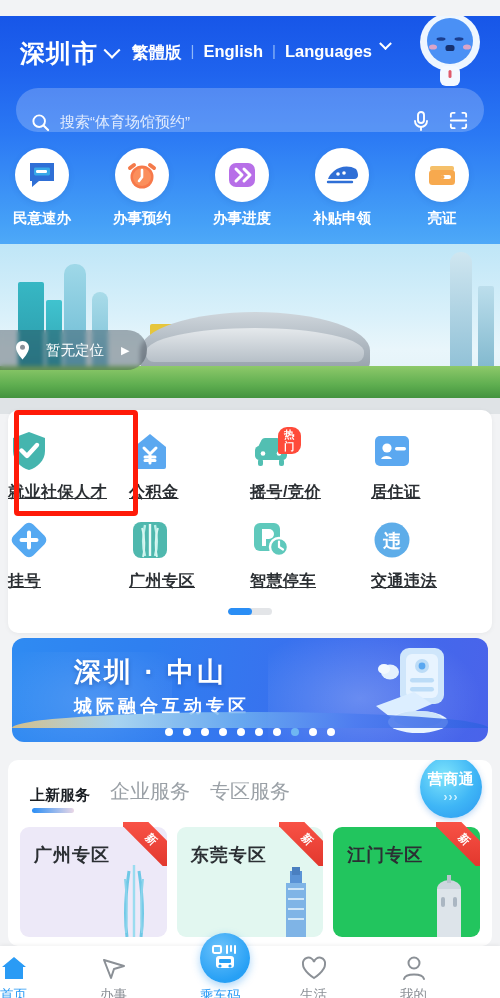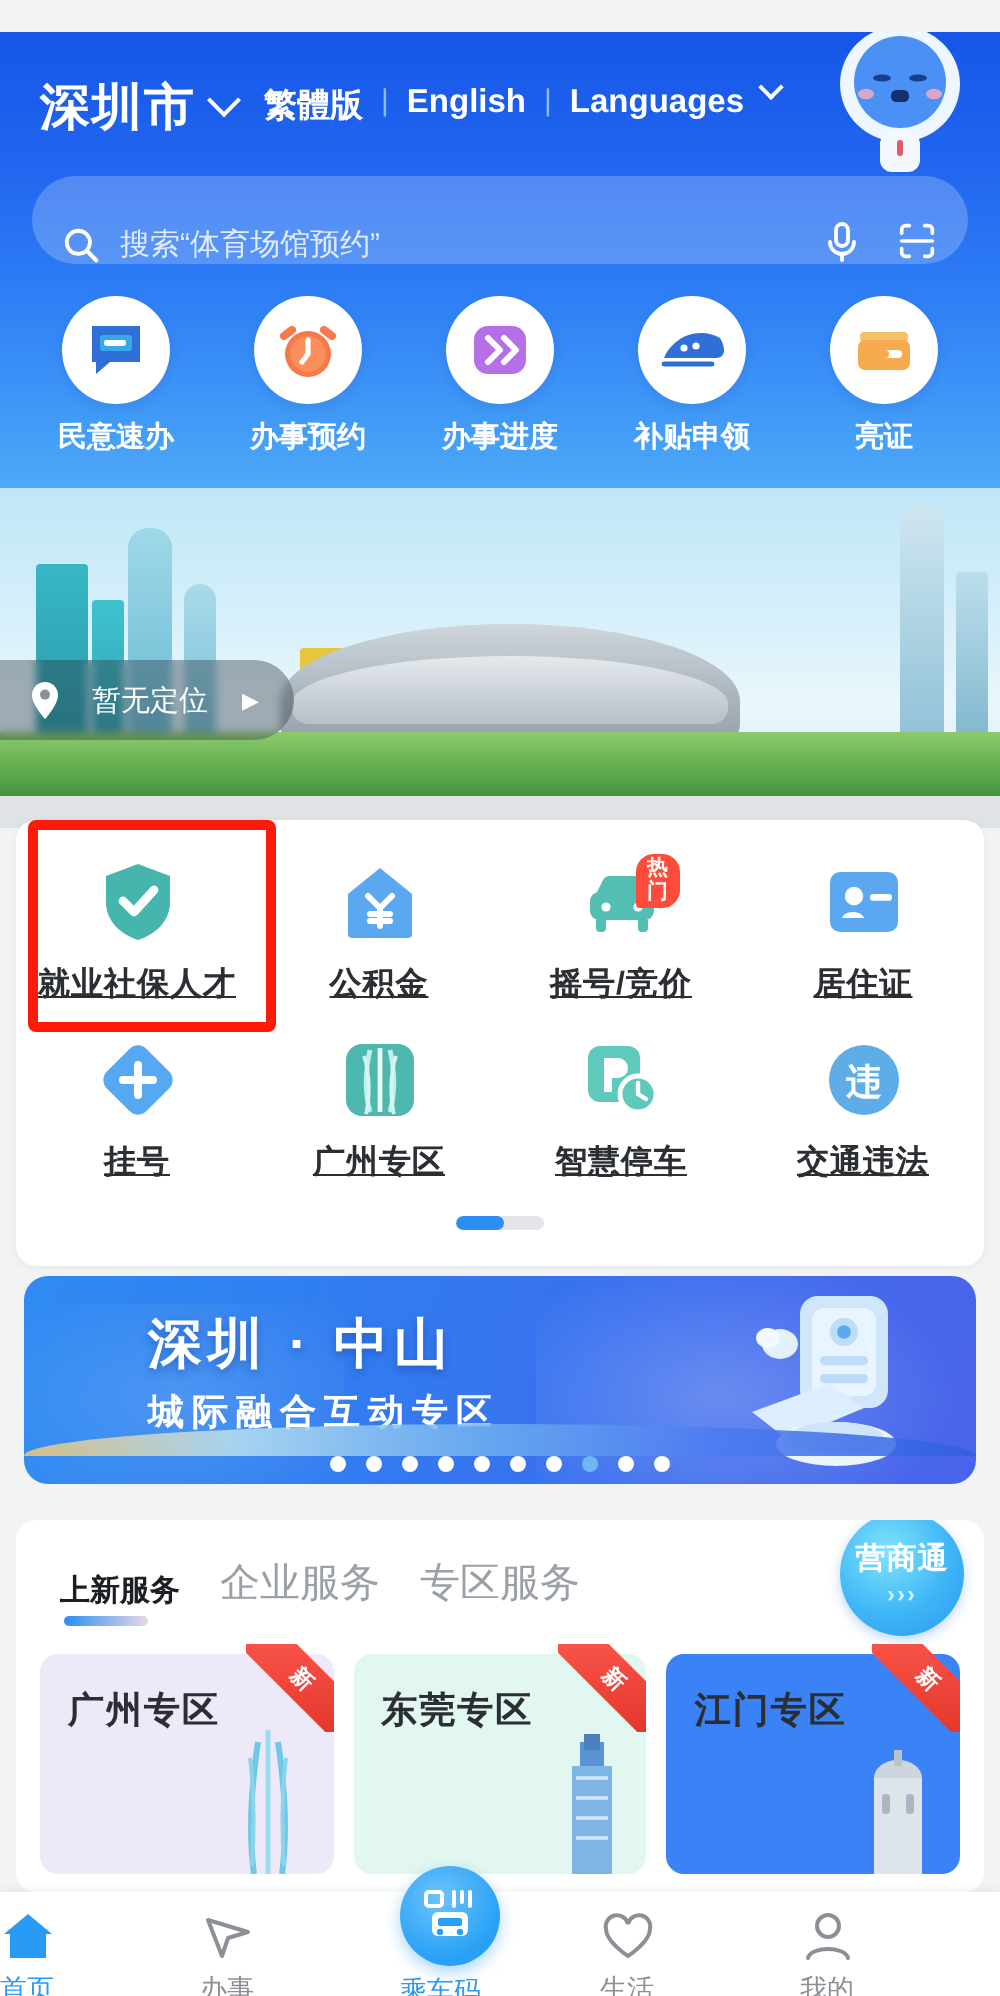--- a/index.html
+++ b/index.html
@@ -32,21 +32,21 @@
   .searchwrap{ position:relative; margin:14px 16px 0 16px; height:44px; }
   .search{
     position:relative; height:44px; border-radius:22px;
     background:rgba(255,255,255,0.22);
     display:flex; align-items:flex-end; padding:0 14px 0 15px;
   }
   .search .ph{ color:rgba(255,255,255,0.82); font-size:15px; margin-left:10px; flex:1; white-space:nowrap;}
   .s-ic{ flex:none; }
 
   
-  .quick{ display:flex; justify-content:space-between; padding:16px 20px 0 20px; }
+  .quick{ display:flex; justify-content:space-between; padding:16px 20px 0 4px; }
   .q{ width:76px; display:flex; flex-direction:column; align-items:center; }
   .q-circle{
     width:54px; height:54px; border-radius:50%; background:#fff;
     display:flex; align-items:center; justify-content:center; box-shadow:0 2px 6px rgba(20,60,140,.12);
   }
   .q-label{ margin-top:7px; color:#fff; font-size:14.5px; font-weight:bold; white-space:nowrap; }
 
   
   .cityphoto{ position:absolute; left:0; right:0; top:228px; height:170px; overflow:hidden; }
   .sky{ position:absolute; inset:0; background:linear-gradient(180deg,#bfe6f7 0%,#d8f0fa 40%,#e9f6fb 62%,#dff0f5 100%); }
@@ -71,21 +71,21 @@
   .loc-txt{ color:#fff; font-size:14.5px; }
   .loc-arrow{ color:#fff; font-size:11px; margin-left:2px; }
 
   
   .gridcard{
     position:absolute; left:8px; right:8px; top:394px;
     background:#fff; border-radius:10px; padding:10px 0 18px 0;
     box-shadow:0 1px 5px rgba(0,0,0,.05);
   }
   .grow{ display:flex; }
-  .gitem{ flex:1; display:flex; flex-direction:column; align-items:center; padding:10px 0 6px 0; position:relative; }
+  .gitem{ flex:1; display:flex; flex-direction:column; align-items:flex-start; padding:10px 0 6px 0; position:relative; }
   .gicon{ width:42px; height:42px; position:relative; display:flex; align-items:center; justify-content:center; }
   .glabel{ margin-top:10px; font-size:16px; color:#2b2f33; font-weight:bold; white-space:nowrap; letter-spacing:.5px;text-decoration:underline; }
   .badge{
     position:absolute; top:-3px; left:28px; background:#ff4b3a; color:#fff;
     font-size:10.5px; padding:2px 6px; border-radius:9px 9px 9px 2px; font-weight:bold; line-height:1.1;
   }
   .highlight{
     position:absolute; left:6px; top:0px; width:124px; height:106px;
     border:5px solid #ff1a08; border-radius:4px; pointer-events:none;
   }
@@ -471,21 +471,21 @@
       <div class="card" style="background:#e2f7f0">
         <span class="ct">东莞专区</span>
         <svg class="land" width="34" height="70" viewBox="0 0 34 70">
           <rect x="11" y="4" width="12" height="66" fill="#5a93d6"></rect>
           <rect x="7" y="16" width="20" height="54" fill="#7fb4e6"></rect>
           <rect x="13" y="0" width="8" height="8" fill="#4a7fc0"></rect>
           <path d="M9 22h16M9 32h16M9 42h16M9 52h16" stroke="#cfe6f8" stroke-width="1.8"></path>
         </svg>
       </div>
 
-      <div class="card" style="background:#3b82f6">
+      <div class="card" style="background:#22c55e">
         <span class="ct">江门专区</span>
         <svg class="land" width="42" height="66" viewBox="0 0 42 66">
           <ellipse cx="21" cy="18" rx="12" ry="9" fill="#cdd6de"></ellipse>
           <rect x="9" y="18" width="24" height="48" fill="#dde4ea"></rect>
           <rect x="13" y="26" width="4" height="10" rx="2" fill="#aab6c2"></rect>
           <rect x="25" y="26" width="4" height="10" rx="2" fill="#aab6c2"></rect>
           <rect x="19" y="4" width="4" height="8" fill="#b9c4cd"></rect>
         </svg>
       </div>
     </div>

